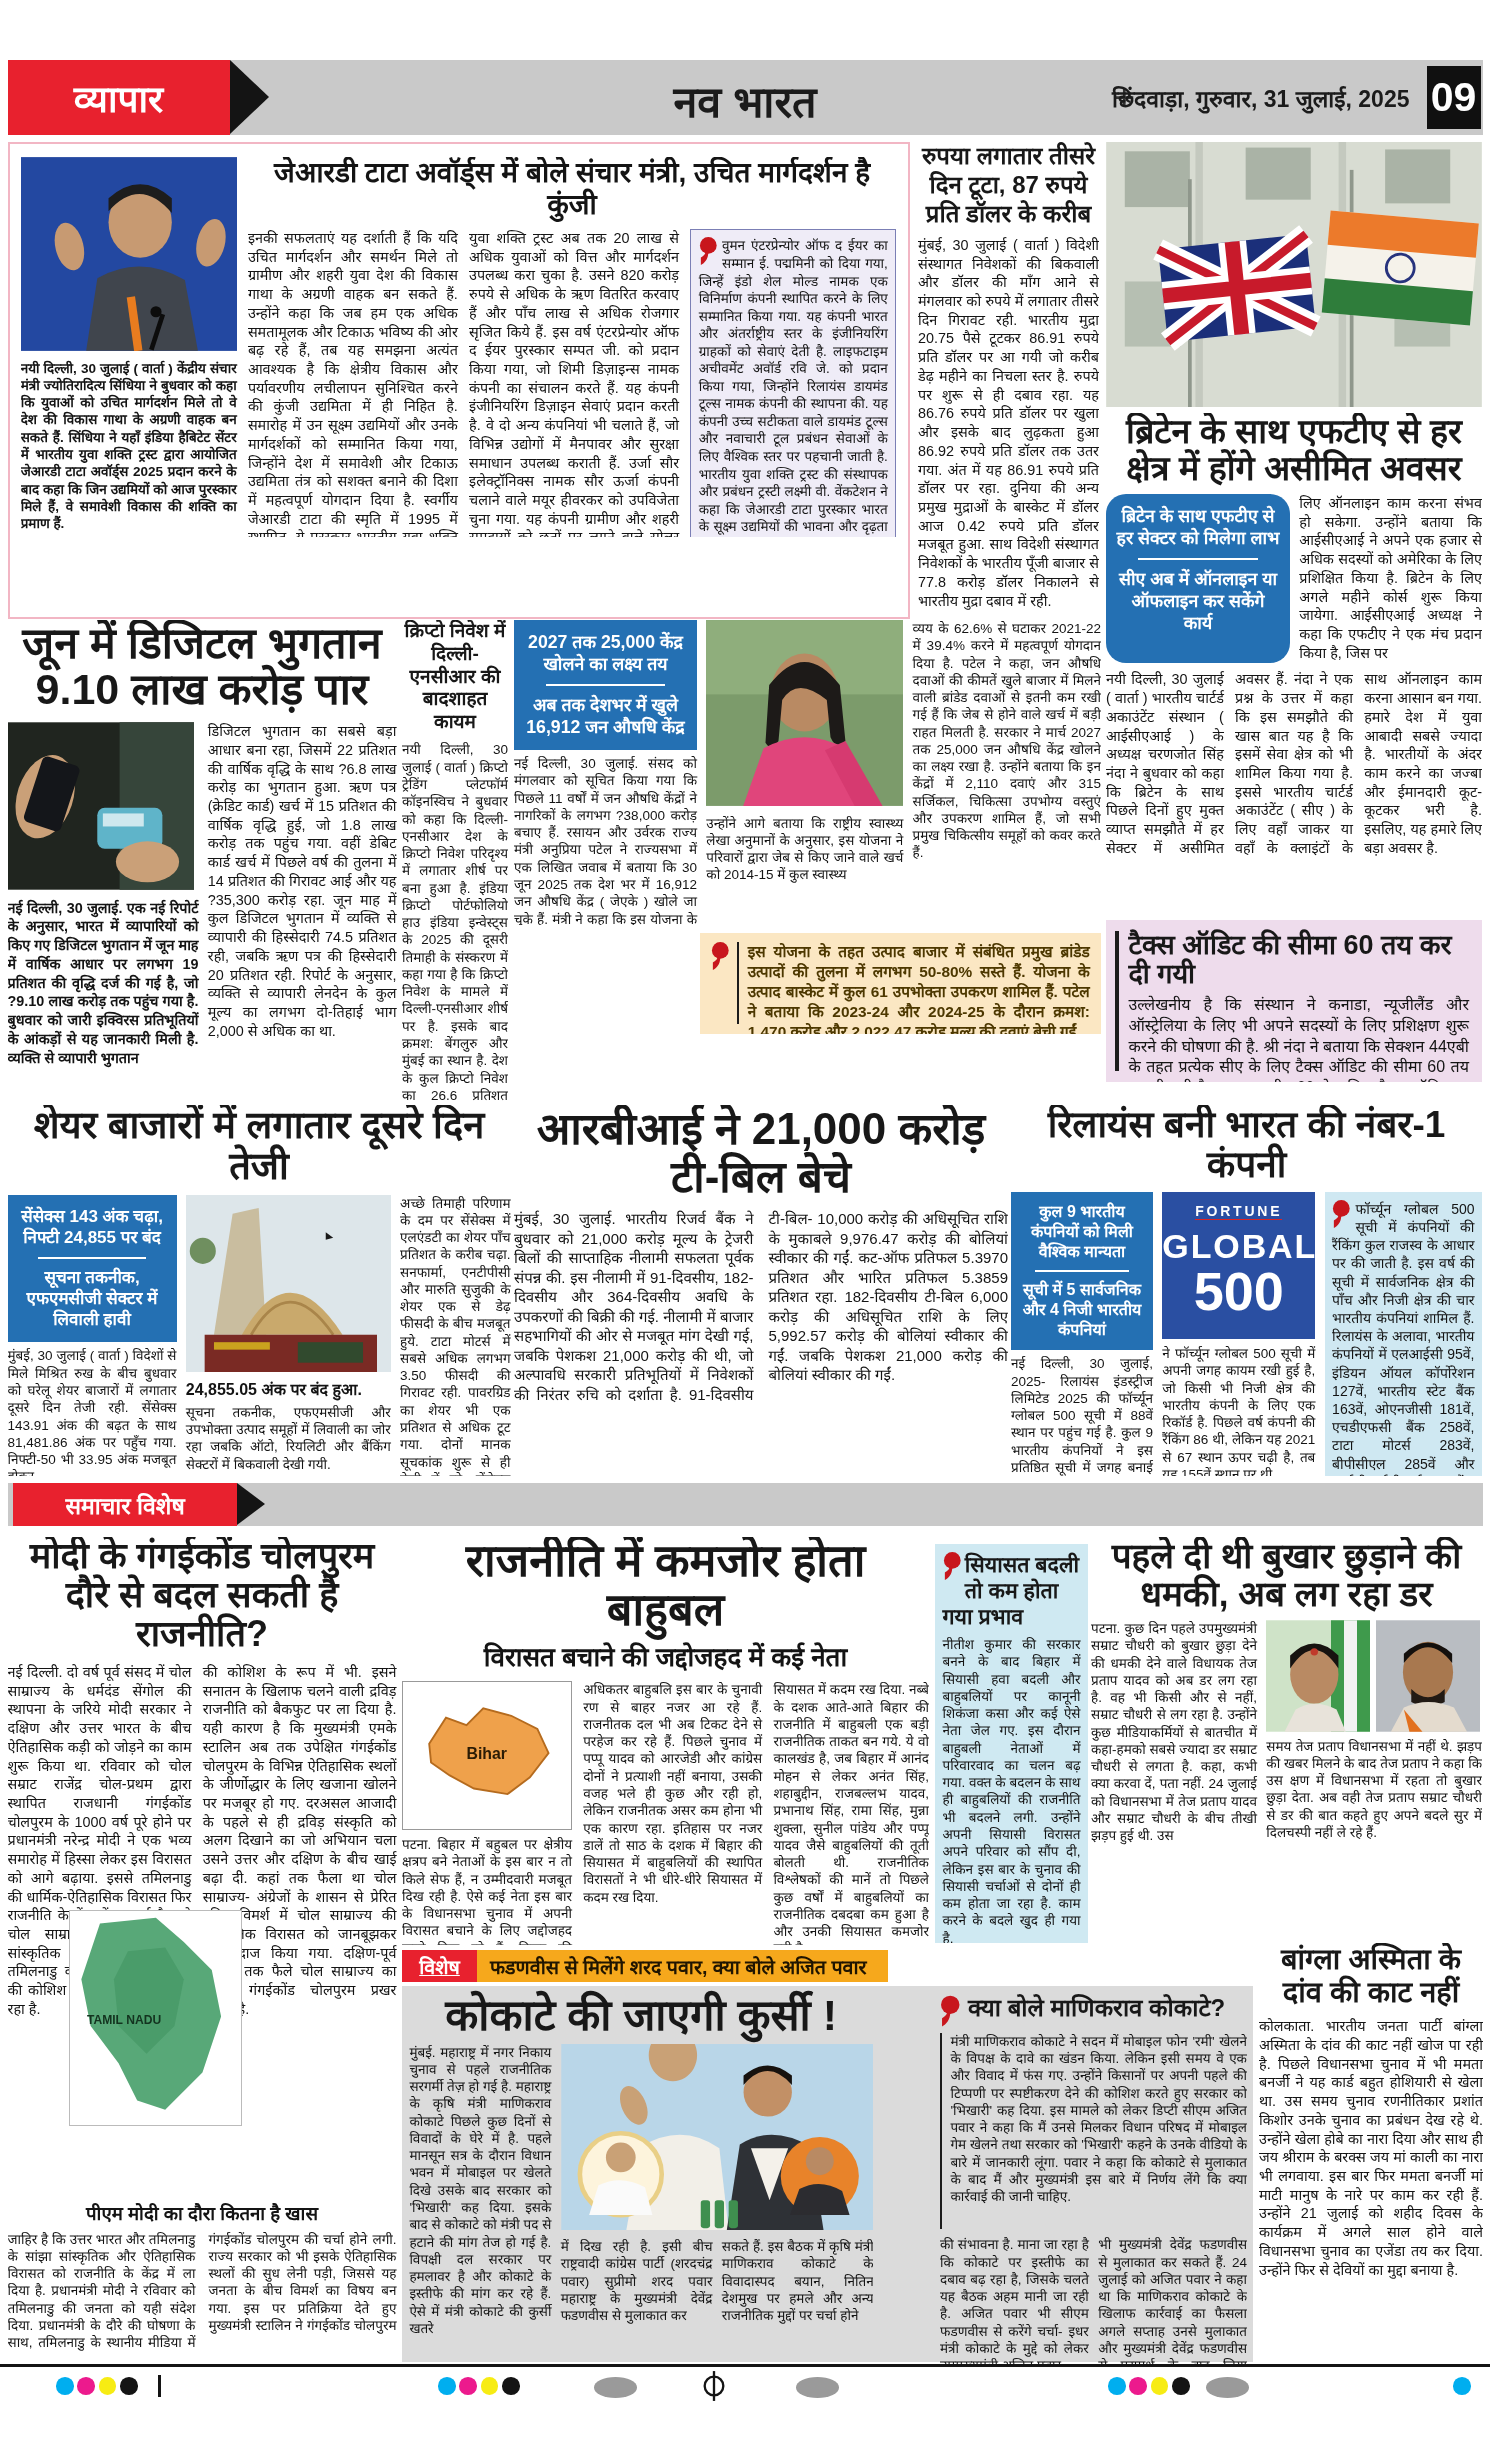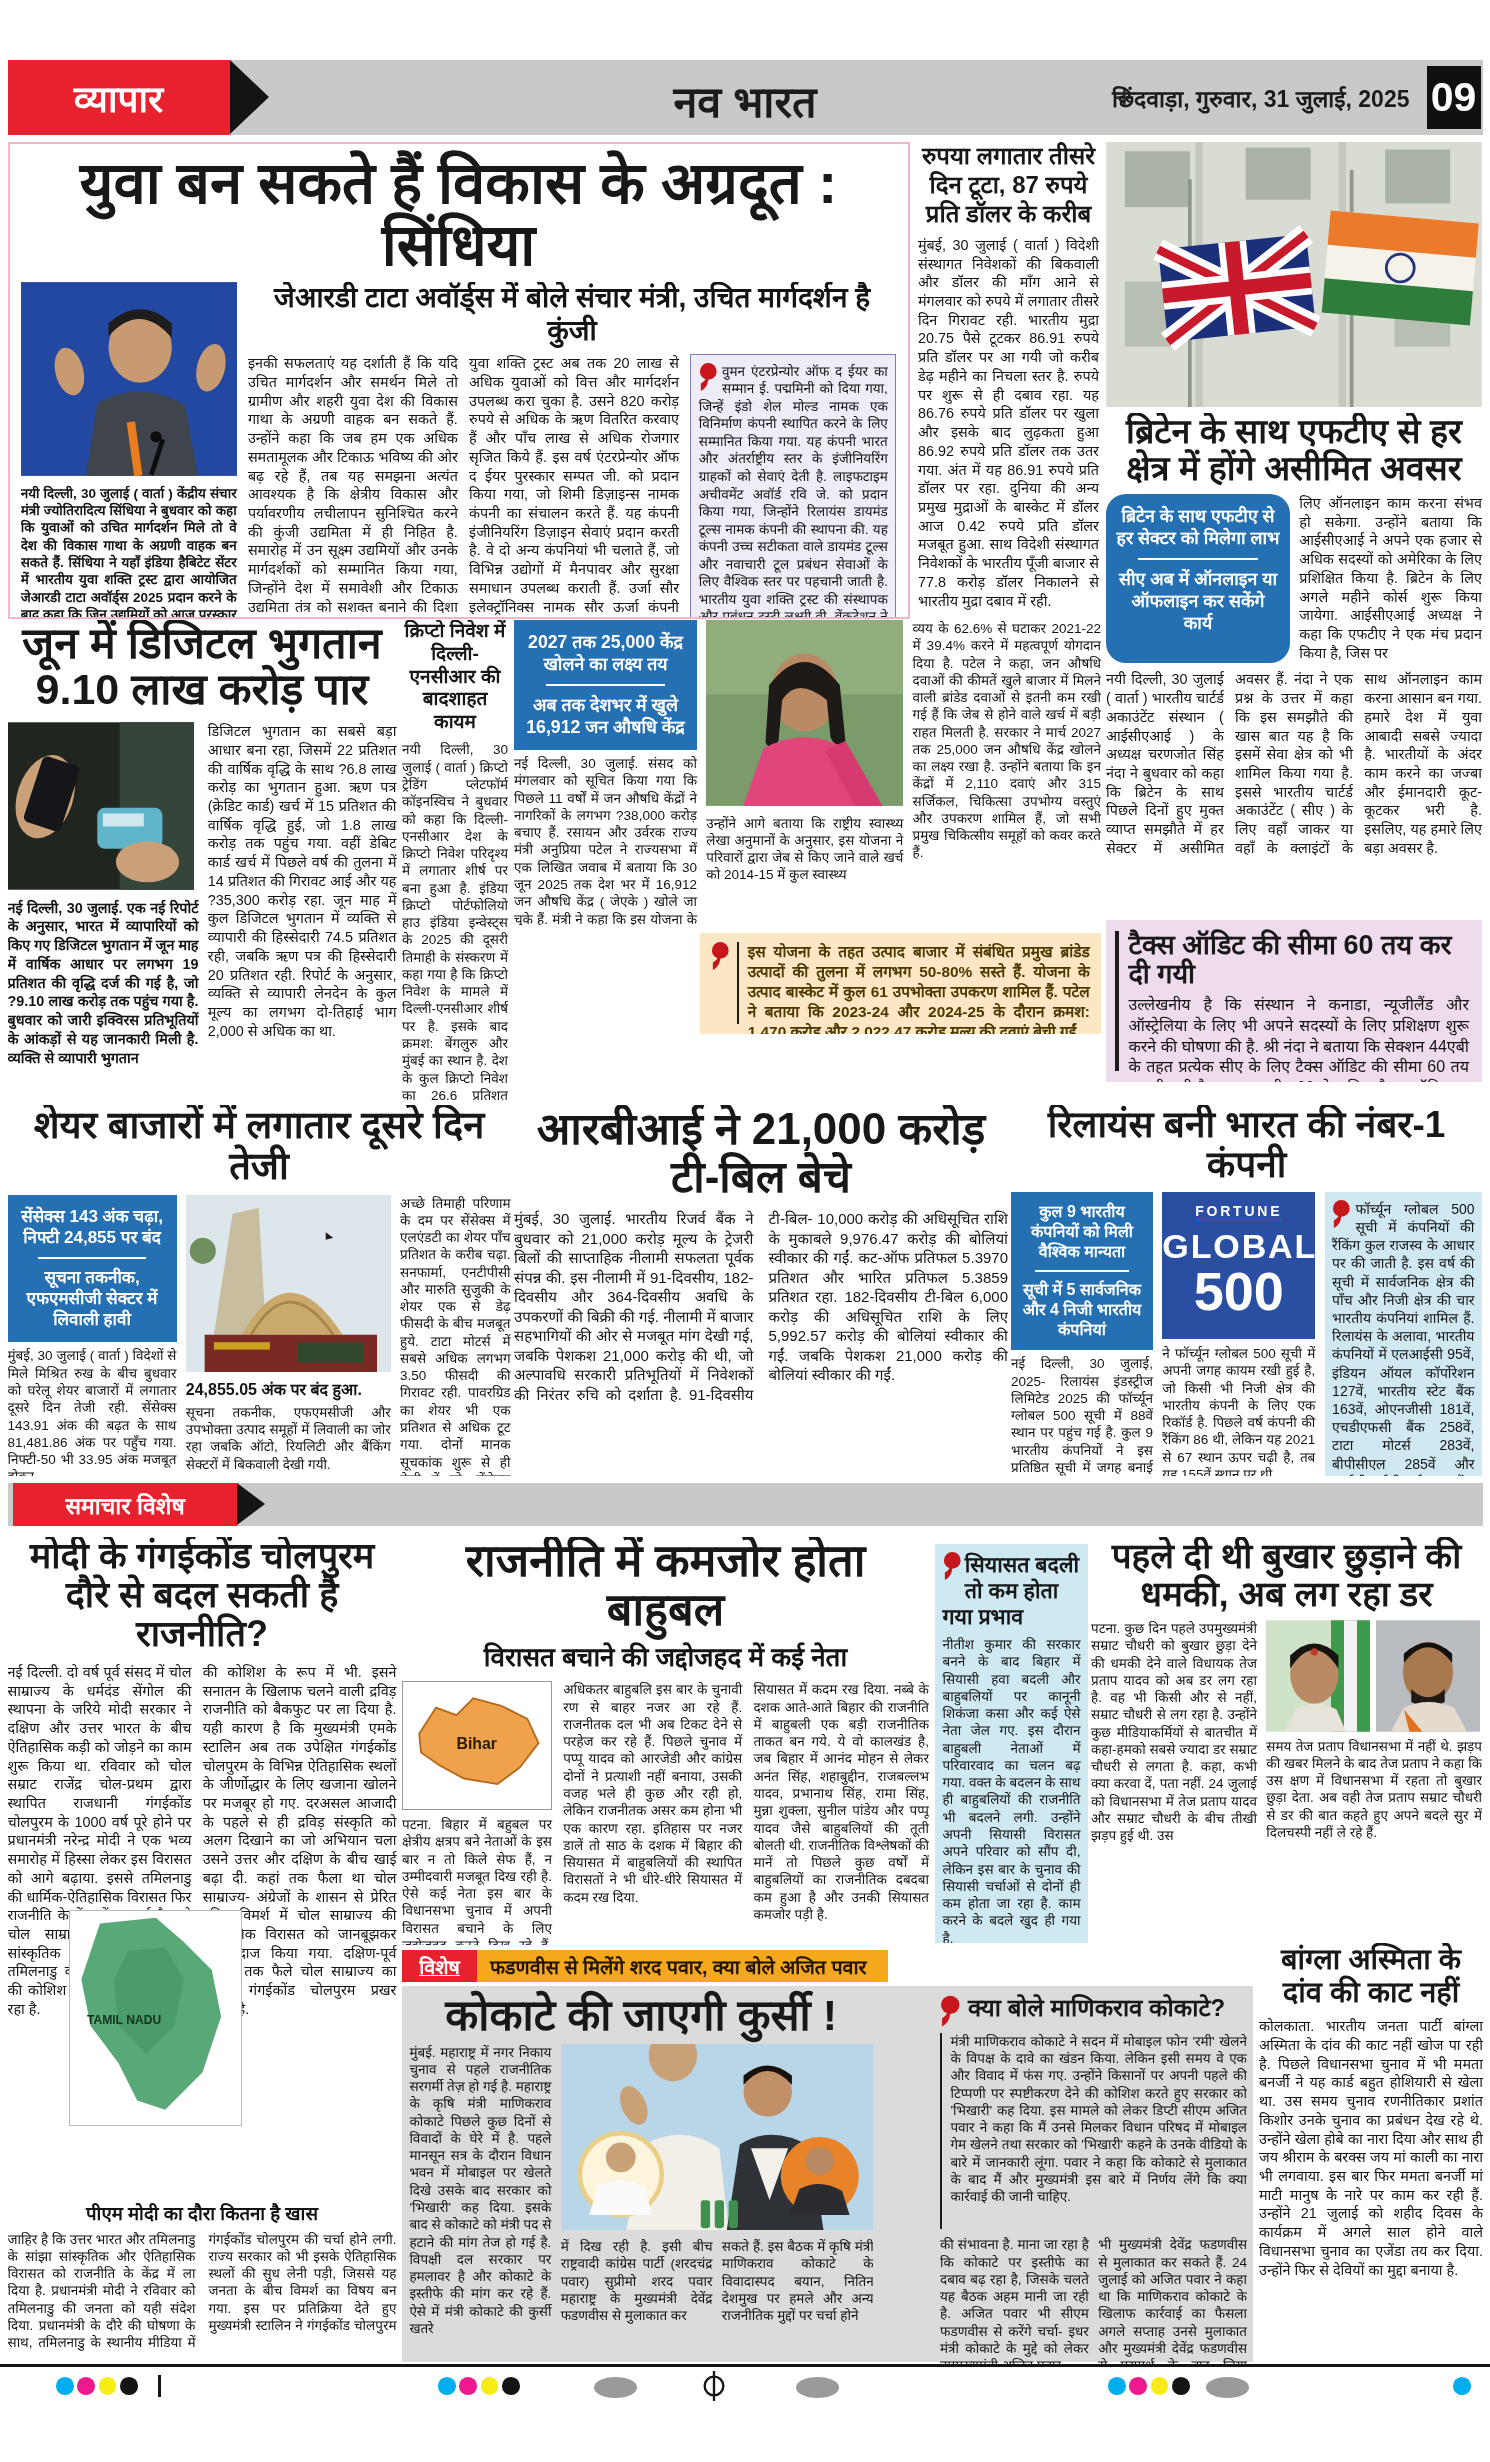--- a/index.html
+++ b/index.html
@@ -96,21 +96,21 @@
   .modi-cols { display:flex; gap:11.2px; height:568px; overflow:hidden; }
   .modi-map { position:absolute; left:61px; top:373px; width:173px; height:216px; background:#fff; border:1.9px solid #bbb; padding:2.8px; }
   .modi-sub { position:absolute; left:0; right:0; top:663px; }
   .modi-subhead { font-size:18.6px; font-weight:800; text-align:center; margin-bottom:5.6px; }
   .modi-subbody { column-count:2; column-gap:13px; height:129px; overflow:hidden; }
 
   .bahu { left:402px; top:1537px; width:527px; height:408px; }
   .bahu .headline { font-size:45px; text-align:center; }
   .bahu-sub { font-size:26px; font-weight:700; text-align:center; margin:3.7px 0 7.5px; }
   .bahu-row { display:flex; gap:11.2px; height:296px; overflow:hidden; }
-  .mapbox { background:#fff; border:1.9px solid #999; padding:5px; }
+  .mapbox { background:#fff; border:1.9px solid #999; padding:15px; }
 
   .siyasat { left:935px; top:1544px; width:153px; height:399px; background:#cfe9f2; padding:7.5px; }
   .siyasat .headline { font-size:21.4px; line-height:1.2; margin:1.9px 0 5.6px; }
 
   .bukhar { left:1091px; top:1537px; width:391px; height:406px; }
   .bukhar .headline { font-size:35px; text-align:center; margin-bottom:7.5px; }
   .buk-row { display:flex; gap:9.3px; height:307px; overflow:hidden; }
 
   .vstrip { left:402px; top:1950px; width:486px; height:32px; display:flex; }
   .vstrip-tag { flex:0 0 75px; background:#e8212e; color:#fff; font-size:19.6px; font-weight:800;
@@ -145,21 +145,20 @@
   <div class="abs hdr">
     <div class="hdr-tag">व्यापार</div>
     <div class="hdr-tag-arrow"></div>
     <div class="hdr-mast">नव भारत</div>
     <div class="hdr-plus">+</div>
     <div class="hdr-date">छिंदवाड़ा, गुरुवार, 31 जुलाई, 2025</div>
     <div class="hdr-pgbox">09</div>
   </div>
 
   <div class="abs lead clip">
-    <div class="headline lead-head ctr">युवा बन सकते हैं विकास के अग्रदूत : सिंधिया</div>
     <div class="lead-row">
       <div class="lead-left">
         <svg width="216" height="194" viewBox="0 0 232 208">
           <rect width="232" height="208" fill="#1d3e92"></rect>
           <rect width="232" height="208" fill="#2a52b0" opacity="0.5"></rect>
           <ellipse cx="128" cy="70" rx="34" ry="38" fill="#c79a72"></ellipse>
           <path d="M94 58 q34 -38 68 2 l0 -16 q-34 -30 -68 0 z" fill="#1d1d1d"></path>
           <path d="M70 208 L82 130 Q128 104 176 132 L190 208 Z" fill="#40454d"></path>
           <ellipse cx="52" cy="96" rx="15" ry="26" fill="#c79a72" transform="rotate(-14 52 96)"></ellipse>
           <ellipse cx="204" cy="92" rx="15" ry="26" fill="#c79a72" transform="rotate(14 204 92)"></ellipse>

